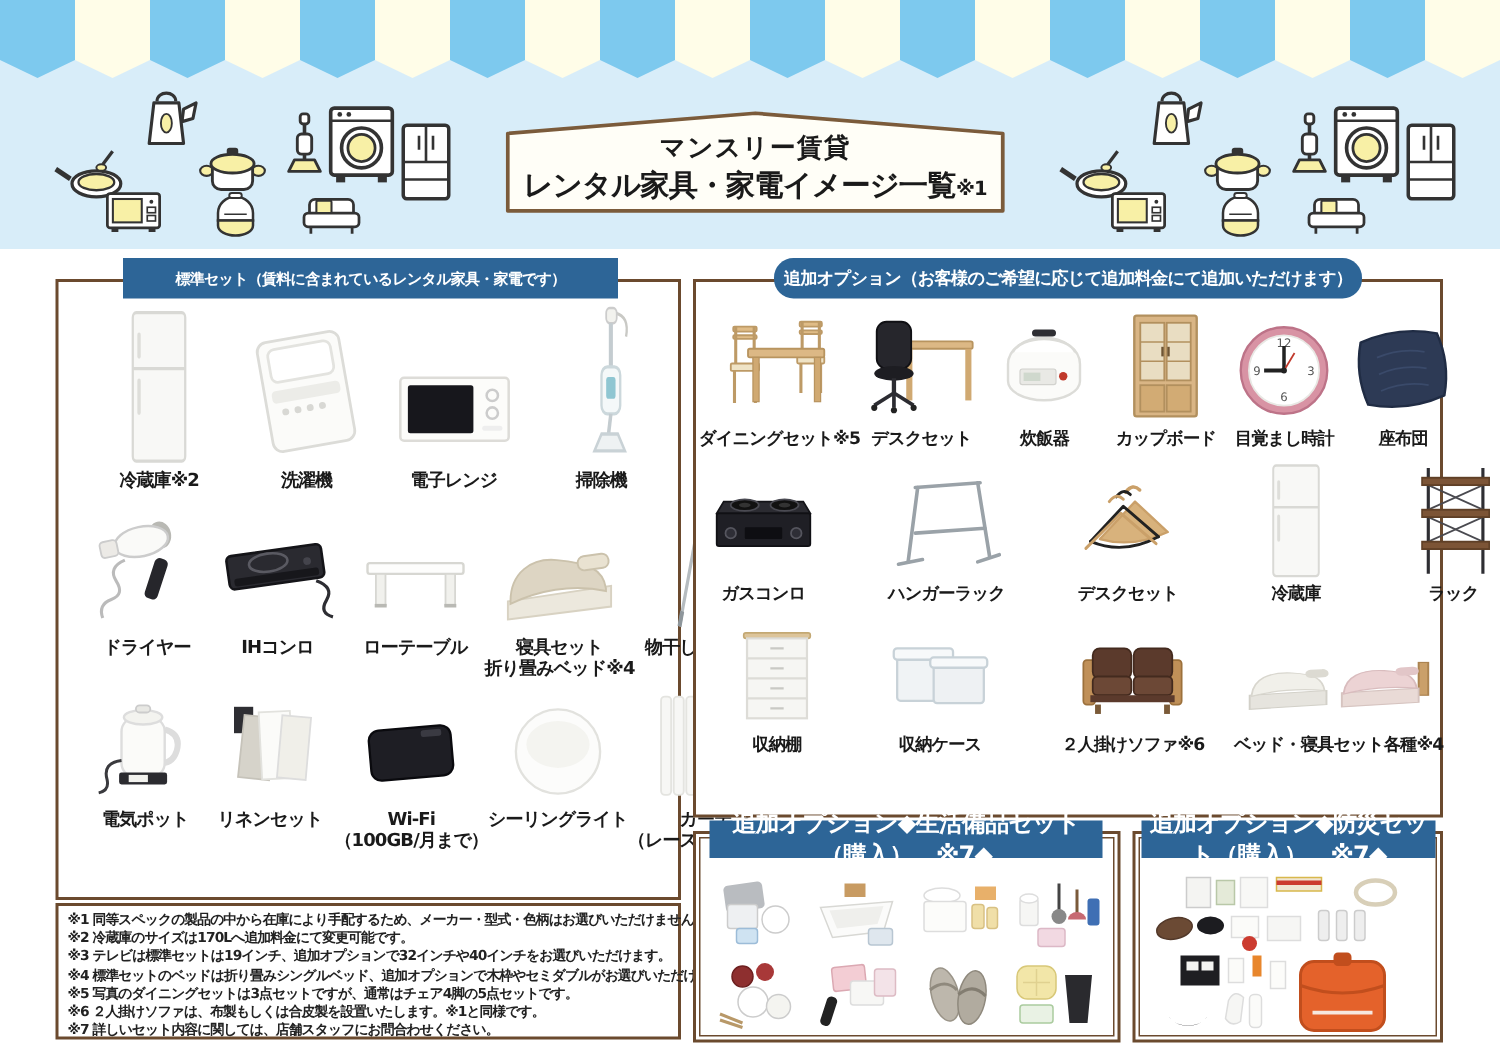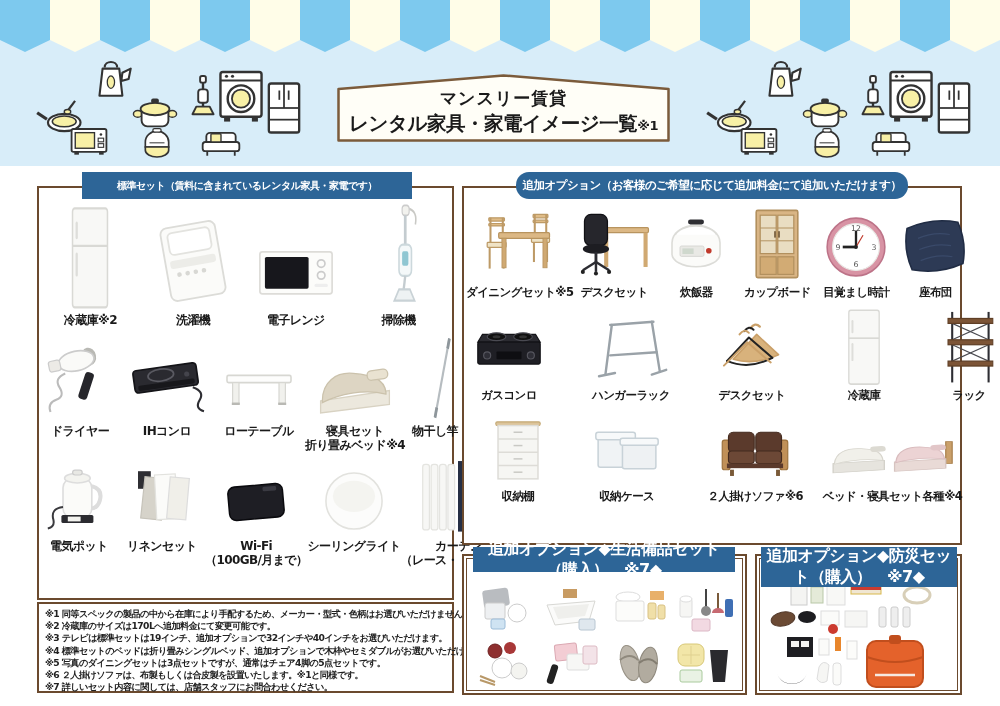--- a/index.html
+++ b/index.html
@@ -479,21 +479,21 @@
 </div>
 
 <svg class="title-box" viewBox="0 0 333 68">
   <polygon points="1.5,15 166.5,1.5 331.5,15 331.5,66.5 1.5,66.5" fill="#FFFEF7" stroke="#7B5B3B" stroke-width="2.5" stroke-linejoin="round"></polygon>
 </svg>
 <div class="title-text">
   <div class="t1">マンスリー賃貸</div>
   <div class="t2"><span>レンタル家具・家電イメージ一覧</span><span class="t2note">※1</span></div>
 </div>
 
-<div class="frame std" style="left:37px;top:186px;width:417px;height:414px;padding:14px 2px 2px 0;">
+<div class="frame std" style="left:37px;top:186px;width:417px;height:414px;padding:14px 2px 2px 18px;">
   <div class="row">
     <div class="cell eq">
       <div class="ph" style="height:112px">
             <svg width="76" height="110" viewBox="0 0 100 100" preserveAspectRatio="none">
               <use href="#p-fridge"></use>
             </svg>
           </div>
       <div class="lbl">冷蔵庫※2</div>
     </div>
     <div class="cell eq">
@@ -860,17 +860,17 @@
         <path d="M52 84 q4 -8 10 -2 l-2 16 q-6 4 -10 -2 z" fill="#f6f6f4" stroke="#ddd"></path>
         <rect x="66" y="80" width="8" height="22" rx="3" fill="#fbfbf9" stroke="#ddd"></rect>
         <rect x="100" y="58" width="56" height="46" rx="9" fill="#E4622B" stroke="#c14e1d" stroke-width="2"></rect>
         <path d="M100 74 q28 10 56 0" fill="none" stroke="#c14e1d" stroke-width="2"></path>
         <rect x="122" y="52" width="12" height="9" rx="3" fill="#c14e1d"></rect>
         <line x1="108" y1="92" x2="148" y2="92" stroke="#f6e8e0" stroke-width="2.5"></line>
       </g>
     </svg>
   </div>
 </div>
-<div class="hdrbar" style="left:761px;top:547px;width:196px;height:40px;letter-spacing:-0.5px;">
+<div class="hdrbar" style="left:761px;top:547px;width:196px;height:25px;letter-spacing:-0.5px;">
   <span>追加オプション◆防災セット（購入）　※7◆</span>
 </div>
 
 </div>
 
 </body></html>

